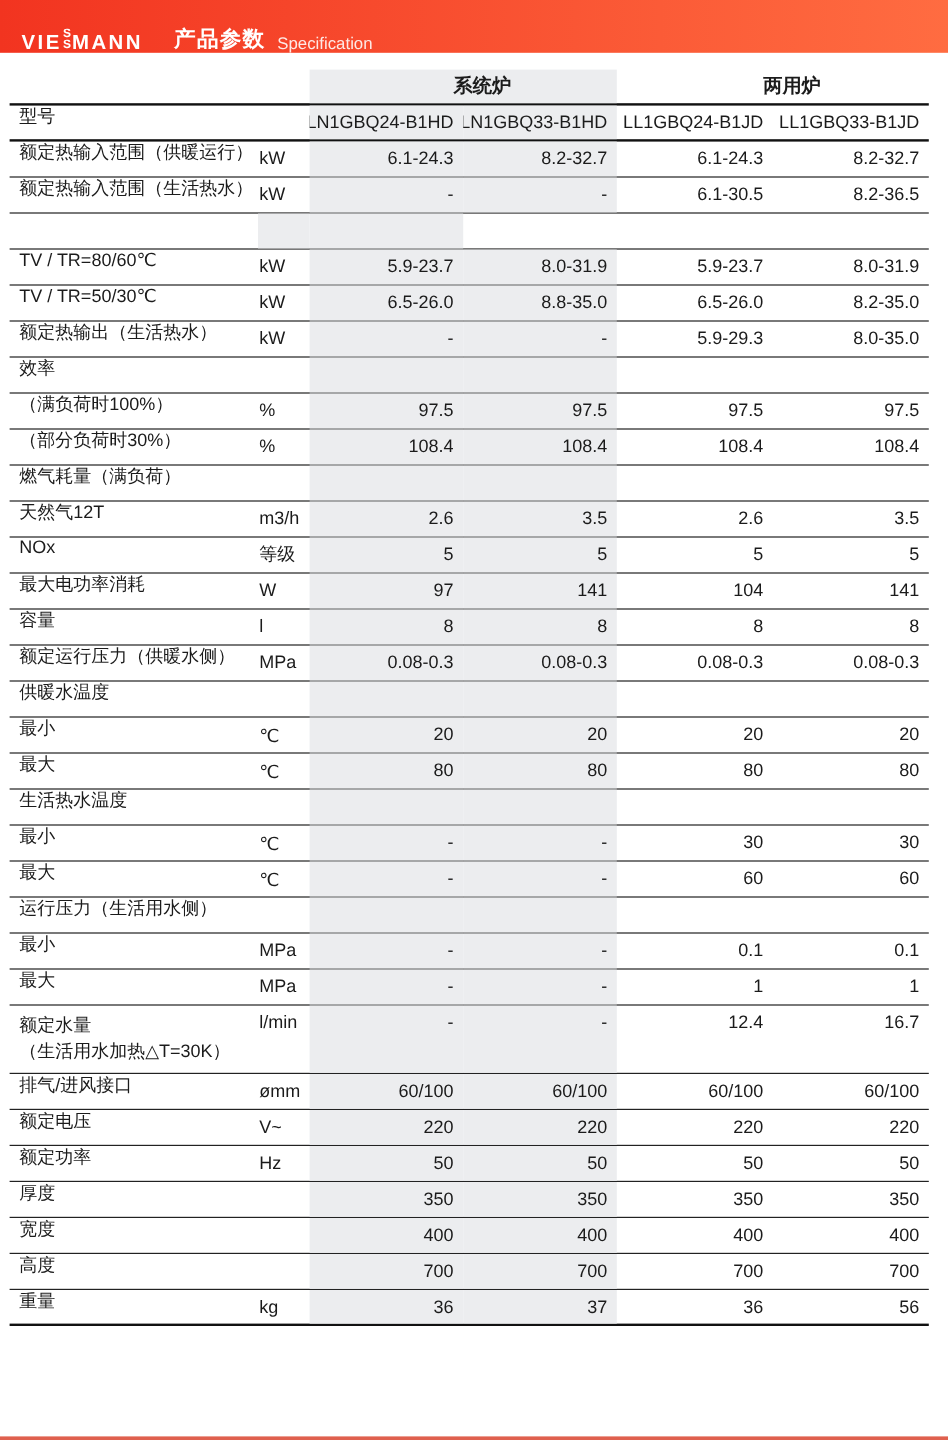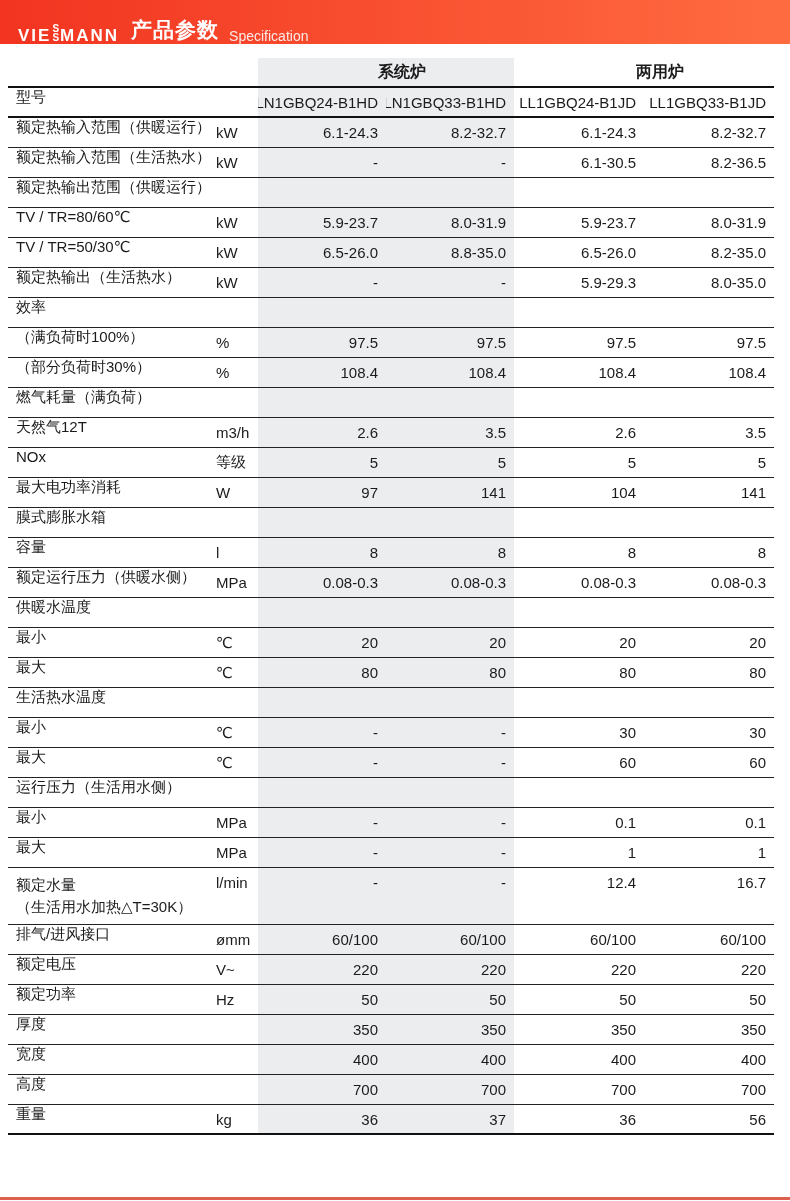--- a/index.html
+++ b/index.html
@@ -12,21 +12,21 @@
   .banner{
     height:44px;display:flex;align-items:flex-end;
     background:linear-gradient(90deg,#f23420 0%,#fb4f2c 45%,#ff6c41 100%);
     padding-left:18px;box-sizing:border-box;
   }
   .logo{display:inline-flex;align-items:center;color:#fff;font-weight:800;
     font-size:17px;letter-spacing:2px;line-height:1;}
   .logo .stack{display:inline-flex;flex-direction:column;align-items:center;
     margin:0 1px;transform:translateY(-2px);}
   .logo .stack span{font-size:10px;line-height:8.5px;letter-spacing:0;}
-  .banner-title{color:#fff;font-size:21px;font-weight:600;margin-left:12px;letter-spacing:1px;}
+  .banner-title{color:#fff;font-size:18px;font-weight:600;margin-left:26px;letter-spacing:1px;}
   .banner-sub{color:rgba(255,255,255,.88);font-size:14px;margin-left:10px;font-weight:400;}
   
   .table-wrap{margin:14px 16px 0 8px;width:766px;}
   .row{display:grid;grid-template-columns:207px 43px 128px 128px 130px 130px;
     height:30px;box-sizing:border-box;border-bottom:1px solid #222;}
   .row.ghead{border-bottom:2px solid #111;}
   .row.thick{border-bottom:2px solid #111;}
   .row:last-child{border-bottom:2px solid #111;}
   .row.tall{height:57px;}
   .cell{display:flex;align-items:center;font-size:15px;box-sizing:border-box;overflow:hidden;}
@@ -89,23 +89,20 @@
         <div class="cell c-label">
           <div>额定热输入范围（生活热水）</div>
         </div>
         <div class="cell c-unit">kW</div>
         <div class="cell c-val g">-</div>
         <div class="cell c-val g">-</div>
         <div class="cell c-val">6.1-30.5</div>
         <div class="cell c-val">8.2-36.5</div>
       </div>
       <div class="row">
-        <div class="cell c-label">
-          <div>额定热输出范围（供暖运行）</div>
-        </div>
         <div class="cell c-unit"></div>
         <div class="cell c-val g"></div>
         <div class="cell c-val g"></div>
         <div class="cell c-val"></div>
         <div class="cell c-val"></div>
       </div>
       <div class="row">
         <div class="cell c-label">
           <div>TV / TR=80/60℃</div>
         </div>
@@ -197,30 +194,20 @@
       </div>
       <div class="row">
         <div class="cell c-label">
           <div>最大电功率消耗</div>
         </div>
         <div class="cell c-unit">W</div>
         <div class="cell c-val g">97</div>
         <div class="cell c-val g">141</div>
         <div class="cell c-val">104</div>
         <div class="cell c-val">141</div>
-      </div>
-      <div class="row">
-        <div class="cell c-label">
-          <div>膜式膨胀水箱</div>
-        </div>
-        <div class="cell c-unit"></div>
-        <div class="cell c-val g"></div>
-        <div class="cell c-val g"></div>
-        <div class="cell c-val"></div>
-        <div class="cell c-val"></div>
       </div>
       <div class="row">
         <div class="cell c-label">
           <div>容量</div>
         </div>
         <div class="cell c-unit">l</div>
         <div class="cell c-val g">8</div>
         <div class="cell c-val g">8</div>
         <div class="cell c-val">8</div>
         <div class="cell c-val">8</div>

